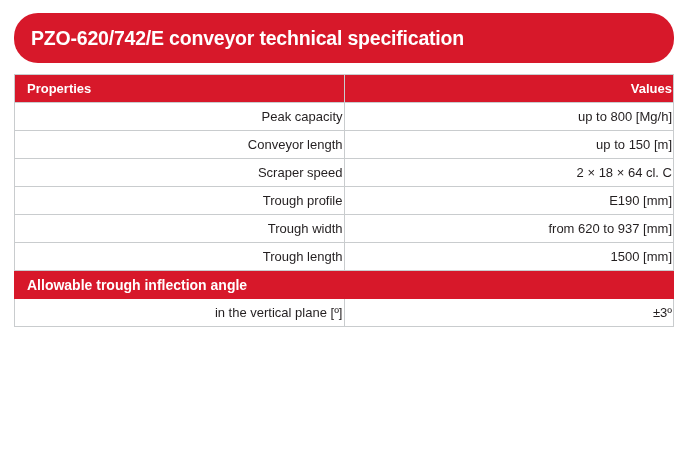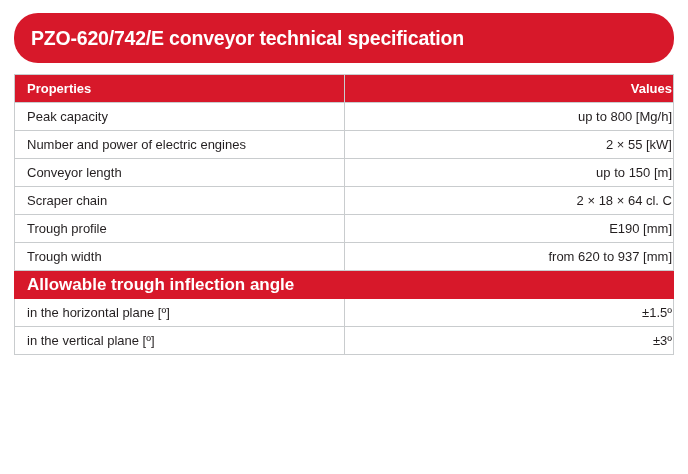--- a/index.html
+++ b/index.html
@@ -60,34 +60,34 @@
     font-weight: bold;
     height: 32px;
     border: 1px solid #d7182a;
     text-align: right;
   }
   thead th.left {
     text-align: left;
     padding-left: 12px;
   }
   td.prop {
-    text-align: left;
+    text-align: right;
     padding-left: 12px;
     color: #231f20;
     margin-left: 28px;
   }
   td.val {
     text-align: right;
     color: #231f20;
   }
   tr.section td {
     background: #d7182a;
     color: #ffffff;
     font-weight: bold;
-    font-size: 17px;
+    font-size: 14px;
     text-align: left;
     padding-left: 12px;
     border: 1px solid #d7182a;
     height: 28px;
   }
 </style>
 </head>
 <body>
 
 <div class="sheet">
@@ -106,45 +106,41 @@
         <th class="left">Properties</th>
         <th>Values</th>
       </tr>
     </thead>
     <tbody>
       <tr>
         <td class="prop">Peak capacity</td>
         <td class="val">up to 800 [Mg/h]</td>
       </tr>
       <tr>
-        <td class="prop">Number and power of electric engines</td>
-        <td class="val">2 × 55 [kW]</td>
-      </tr>
-      <tr>
         <td class="prop">Conveyor length</td>
         <td class="val">up to 150 [m]</td>
       </tr>
       <tr>
-        <td class="prop">Scraper chain</td>
+        <td class="prop">Scraper speed</td>
         <td class="val">2 × 18 × 64 cl. C</td>
       </tr>
       <tr>
         <td class="prop">Trough profile</td>
         <td class="val">E190 [mm]</td>
       </tr>
       <tr>
         <td class="prop">Trough width</td>
         <td class="val">from 620 to 937 [mm]</td>
       </tr>
+      <tr>
+        <td class="prop">Trough length</td>
+        <td class="val">1500 [mm]</td>
+      </tr>
       <tr class="section">
         <td colspan="2">Allowable trough inflection angle</td>
-      </tr>
-      <tr>
-        <td class="prop">in the horizontal plane [º]</td>
-        <td class="val">±1.5º</td>
       </tr>
       <tr>
         <td class="prop">in the vertical plane [º]</td>
         <td class="val">±3º</td>
       </tr>
     </tbody>
   </table>
 
 </div>
 

